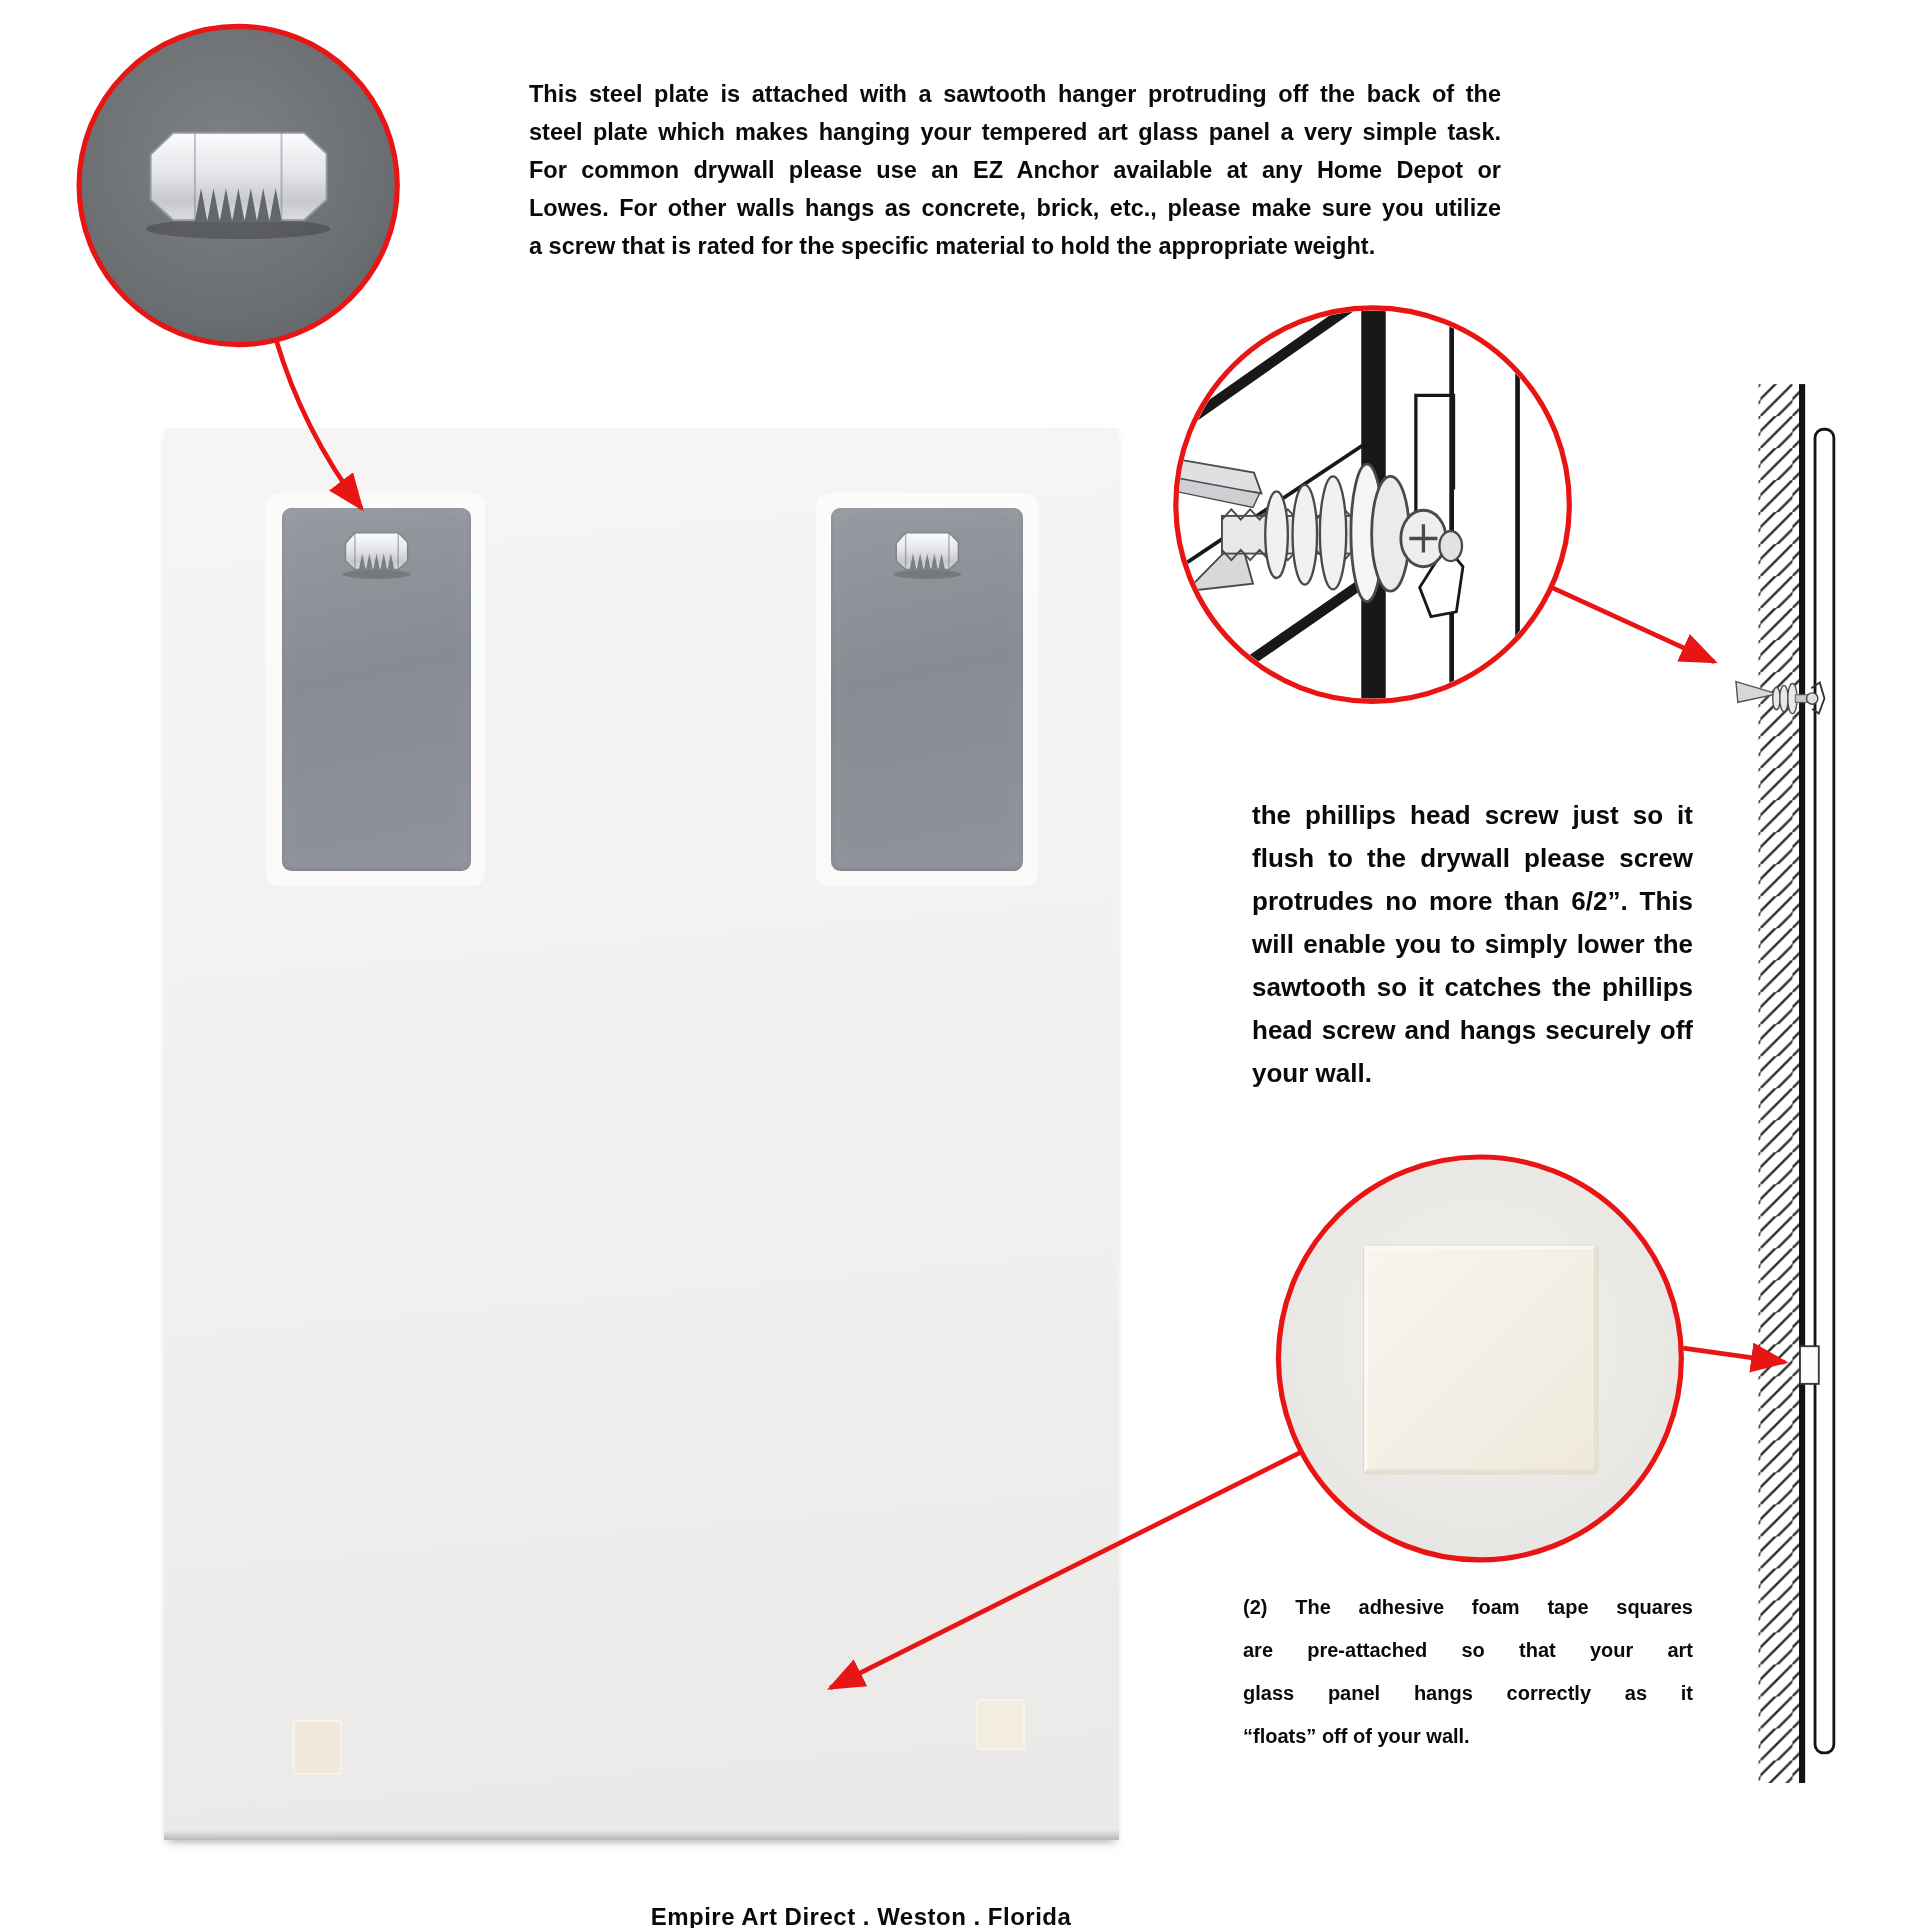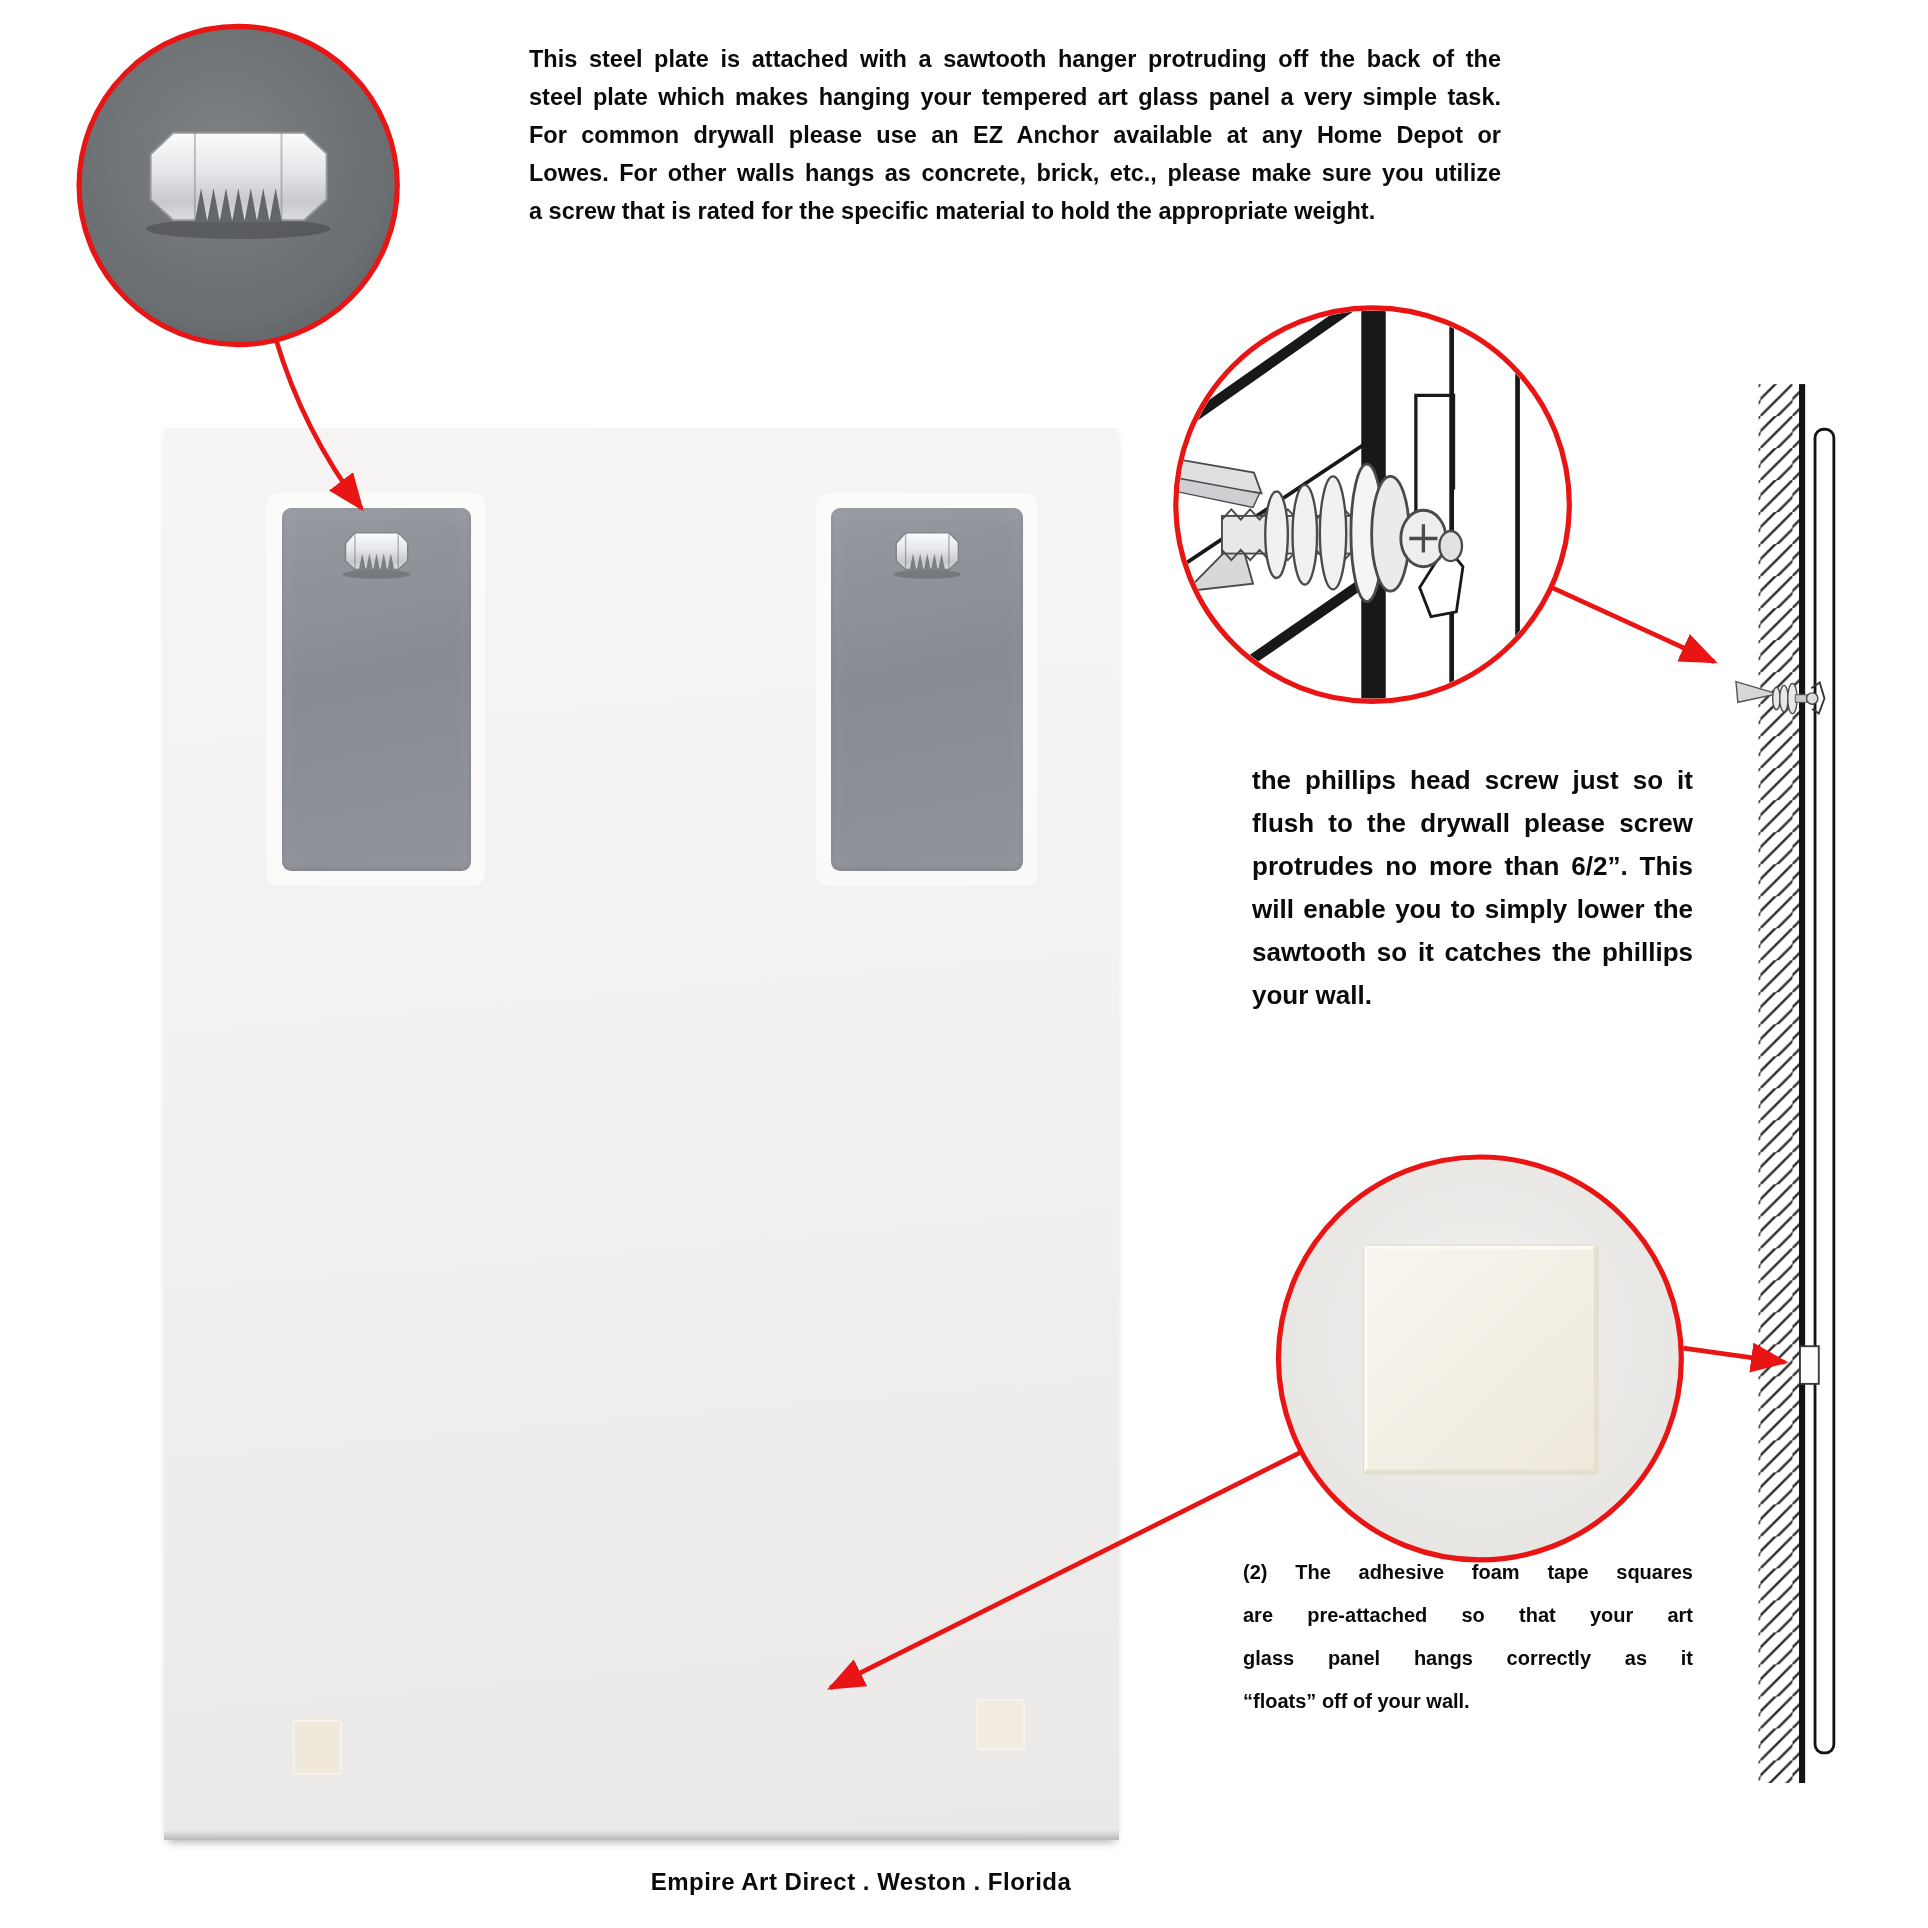--- a/index.html
+++ b/index.html
@@ -2,21 +2,21 @@
 <html style="font-size:15px"><head>
 <meta charset="utf-8">
 <style>
   html,body{margin:0;padding:0;}
   body{
     width:1928px;height:1928px;position:relative;overflow:hidden;
     background:#ffffff;
     font-family:"Liberation Sans", sans-serif;
   }
   
-  .para{position:absolute;font-weight:bold;color:#0a0a0a;z-index:2;}
+  .para{position:absolute;font-weight:bold;color:#0a0a0a;z-index:2;margin-top:35px;}
   .para .j{text-align:justify;overflow:hidden;}
   .para .j::after{content:"";display:inline-block;width:100%;height:0;}
   .para .n{white-space:nowrap;}
   #intro{left:529px;top:40px;width:972px;font-size:23.5px;}
   #intro div{height:38px;line-height:38px;}
   #step1{left:1252px;top:759px;width:441px;font-size:26px;}
   #step1 div{height:43px;line-height:43px;}
   #step2{left:1243px;top:1551px;width:450px;font-size:20px;}
   #step2 div{height:43px;line-height:43px;}
   #footer{left:506px;top:1868px;width:710px;text-align:center;
@@ -60,20 +60,21 @@
   <div class="j">Lowes. For other walls hangs as concrete, brick, etc., please make sure you utilize</div>
   <div class="n">a screw that is rated for the specific material to hold the appropriate weight.</div>
 </div>
 
 <div class="para" id="step1">
   <div class="j">the phillips head screw just so it</div>
   <div class="j">flush to the drywall please screw</div>
   <div class="j">protrudes no more than 6/2”. This</div>
   <div class="j">will enable you to simply lower the</div>
   <div class="j">sawtooth so it catches the phillips</div>
+  <div class="j">head screw and hangs securely off</div>
   <div class="n">your wall.</div>
 </div>
 
 <div class="para" id="step2">
   <div class="j">(2) The adhesive foam tape squares</div>
   <div class="j">are pre-attached so that your art</div>
   <div class="j">glass panel hangs correctly as it</div>
   <div class="n">“floats” off of your wall.</div>
 </div>
 

